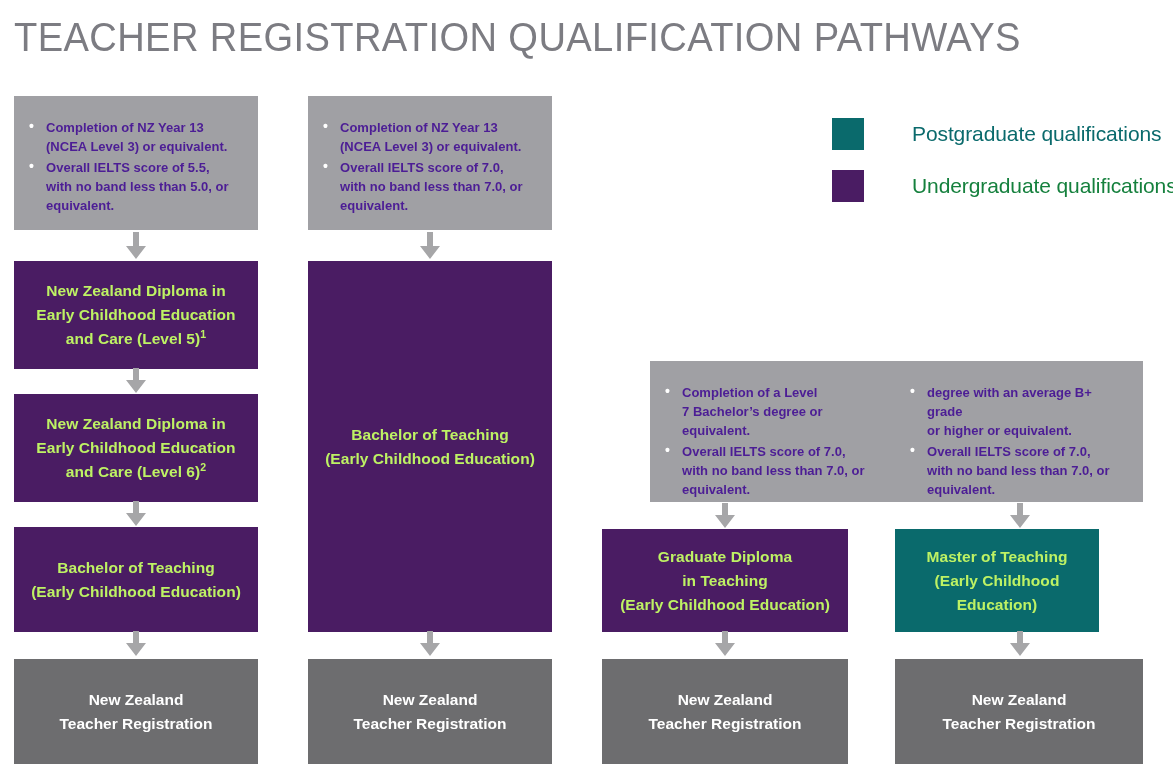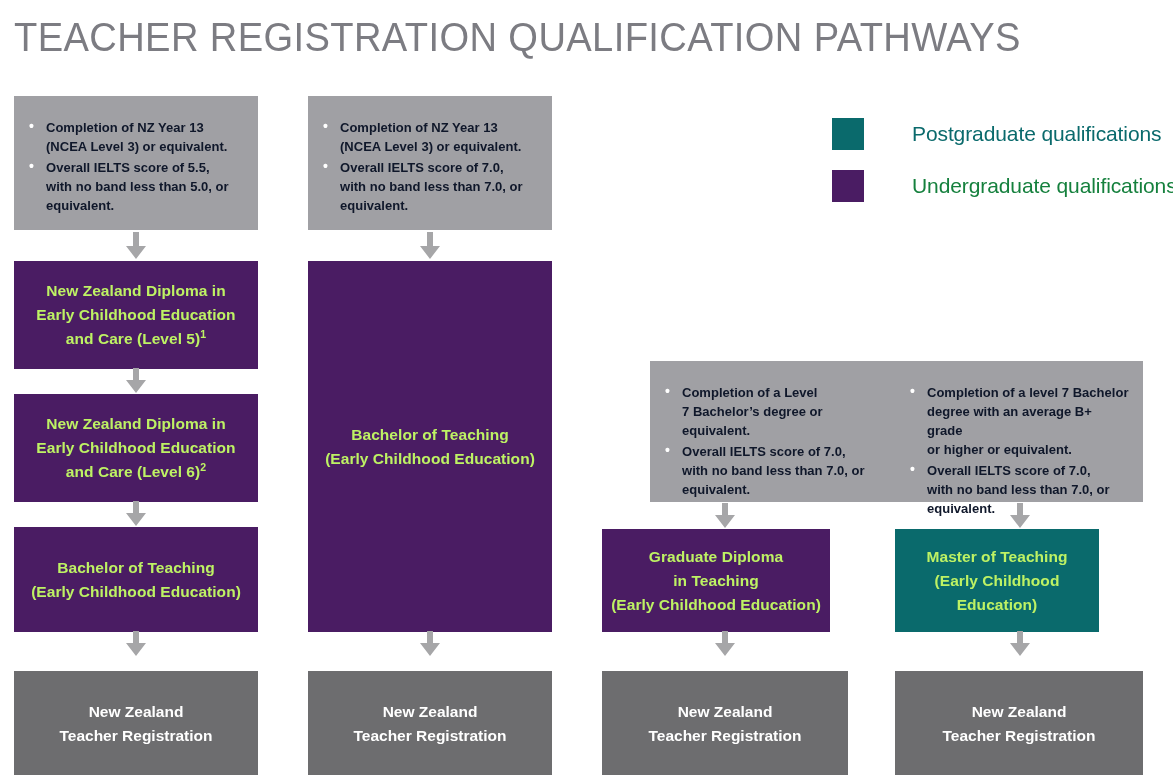--- a/index.html
+++ b/index.html
@@ -82,36 +82,35 @@
     font-weight: bold;
     letter-spacing: 0.05px;
   }
   .node-reg {
     background: #6d6d6f;
     color: #ffffff;
     text-align: center;
     font-size: 15.5px;
     line-height: 24px;
     font-weight: bold;
-    margin-top: 12px;
   }
   .qual-purple { background: #4a1c63; }
   .qual-teal   { background: #0a6a6c; }
 
   
   .req-list {
     margin: 0;
     padding: 0;
     list-style: none;
   }
   .req-list li {
     position: relative;
     padding-left: 20px;
     margin-bottom: 2px;
-    color: #0f172a;
+    color: #4c1d95;
     font-size: 13px;
     line-height: 19px;
     font-weight: bold;
     letter-spacing: 0.02px;
   }
   .req-list li::before {
     content: "\2022";
     position: absolute;
     left: 3px;
     top: -1px;
@@ -262,41 +261,40 @@
     </li>
   </ul>
 </div>
 
 <div class="arrow" style="left:712px; top:503px;">
   <svg width="26" height="26" viewBox="0 0 26 26">
       <path d="M10 0 H16 V12 H23 L13 25 L3 12 H10 Z" fill="#a6a6a8"></path>
     </svg>
 </div>
 
-<div class="node node-qual qual-purple" style="left:602px; top:529px; width:228px; height:103px;">
+<div class="node node-qual qual-purple" style="left:602px; top:529px; width:246px; height:103px;">
   <span class="node-line">Graduate Diploma</span>
   <span class="node-line">in Teaching</span>
   <span class="node-line">(Early Childhood Education)</span>
 </div>
 
 <div class="arrow" style="left:712px; top:631px;">
   <svg width="26" height="26" viewBox="0 0 26 26">
       <path d="M10 0 H16 V12 H23 L13 25 L3 12 H10 Z" fill="#a6a6a8"></path>
     </svg>
 </div>
 
 <div class="node node-reg" style="left:602px; top:659px; width:246px; height:105px;">
   <span class="node-line">New Zealand</span>
   <span class="node-line">Teacher Registration</span>
 </div>
 
 <div class="node node-req" style="left:895px; top:361px; width:248px; height:141px;">
   <ul class="req-list">
     <li>
-      <span class="node-line">Completion of a level 7 Bachelor</span>
       <span class="node-line">degree with an average B+ grade</span>
       <span class="node-line">or higher or equivalent.</span>
     </li>
     <li>
       <span class="node-line">Overall IELTS score of 7.0,</span>
       <span class="node-line">with no band less than 7.0, or</span>
       <span class="node-line">equivalent.</span>
     </li>
   </ul>
 </div>

